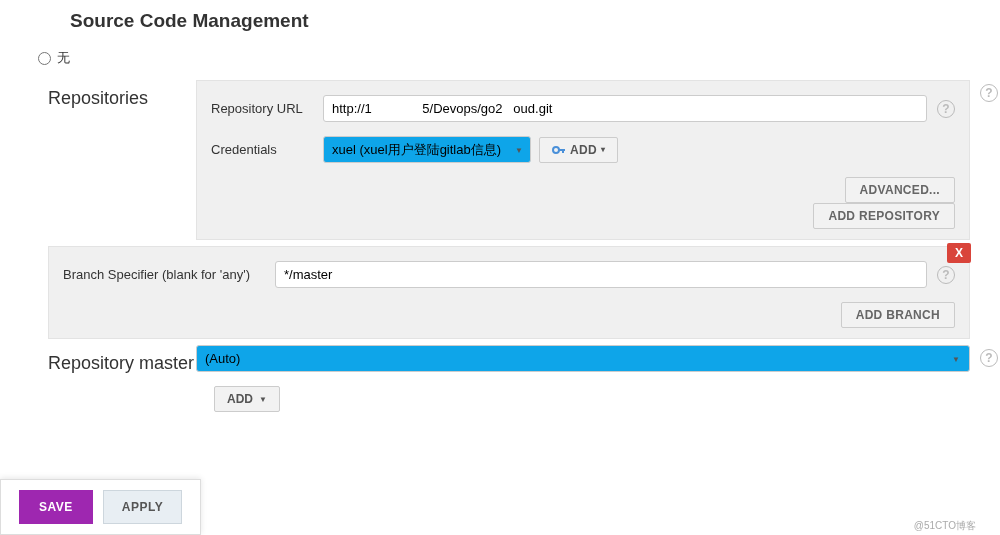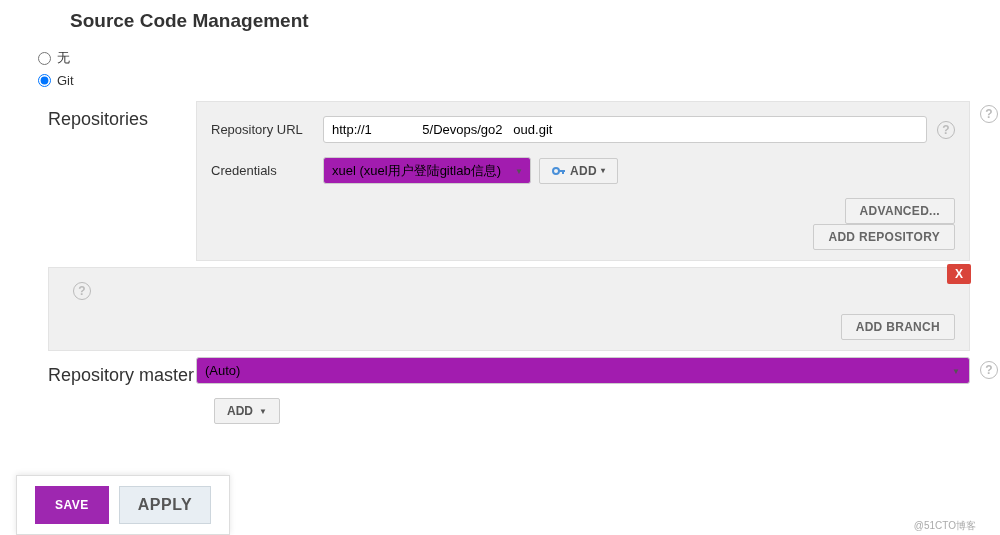--- a/index.html
+++ b/index.html
@@ -88,21 +88,21 @@
     }
     .txt-input.wide {
       flex: 1;
     }
     .sel {
       border: 1px solid #ccc;
       border-radius: 3px;
       padding: 4px 28px 4px 8px;
       font-size: 13px;
       height: 27px;
-      background: #a21caf;
+      background: #0ea5e9;
       appearance: none;
       position: relative;
     }
     .sel-wrap {
       position: relative;
       display: inline-block;
     }
     .sel-wrap::after {
       content: "▼";
       font-size: 8px;
@@ -213,21 +213,21 @@
       display: inline-flex;
       align-items: center;
       gap: 6px;
     }
     .caret-down {
       font-size: 8px;
     }
     .footer-bar {
       position: absolute;
       bottom: 0;
-      left: 16px;
+      left: 0;
       background: #fff;
       border: 1px solid #ddd;
       box-shadow: 0 -1px 6px rgba(0,0,0,0.1);
       padding: 10px 18px;
       display: flex;
       gap: 10px;
     }
     .btn-save {
       background: #9e27b0;
       color: #fff;
@@ -236,21 +236,21 @@
       font-size: 12px;
       font-weight: bold;
       cursor: pointer;
       letter-spacing: 0.5px;
     }
     .btn-apply {
       background: #e8eef3;
       border: 1px solid #cdd6dd;
       color: #555;
       padding: 9px 18px;
-      font-size: 16px;
+      font-size: 12px;
       font-weight: bold;
       cursor: pointer;
       letter-spacing: 0.5px;
     }
     .watermark {
       position: absolute;
       bottom: 2px;
       right: 24px;
       font-size: 10px;
       color: #aaa;
@@ -263,24 +263,20 @@
 </head>
 <body>
 
 <div class="page-title">Source Code Management</div>
 
 <div class="form-area">
 
   <div class="radio-row">
     <input type="radio" name="scm" style="">
     <span>无</span>
-  </div>
-  <div class="radio-row">
-    <input type="radio" name="scm" checked="" style="">
-    <span>Git</span>
   </div>
 
   <div class="section-body">
 
     <div class="field-row">
       <div class="field-label">Repositories</div>
       <div class="field-right">
         <span class="help-icon help-out">?</span>
         <div class="panel">
           <div class="inner-row">
@@ -315,20 +311,22 @@
           </div>
         </div>
       </div>
     </div>
 
     <div class="field-row" style="margin-top:6px;">
       <div class="field-right">
         <div class="panel">
           <div class="close-x">X</div>
           <div class="inner-row">
+            <div class="inner-label wide">Branch Specifier (blank for 'any')</div>
+            <input class="txt-input wide" type="text" value="*/master" style="">
             <span class="help-icon help-in">?</span>
           </div>
           <div class="btn-row-right">
             <button class="btn">ADD BRANCH</button>
           </div>
         </div>
       </div>
     </div>
 
     <div class="field-row" style="margin-top:6px;">

